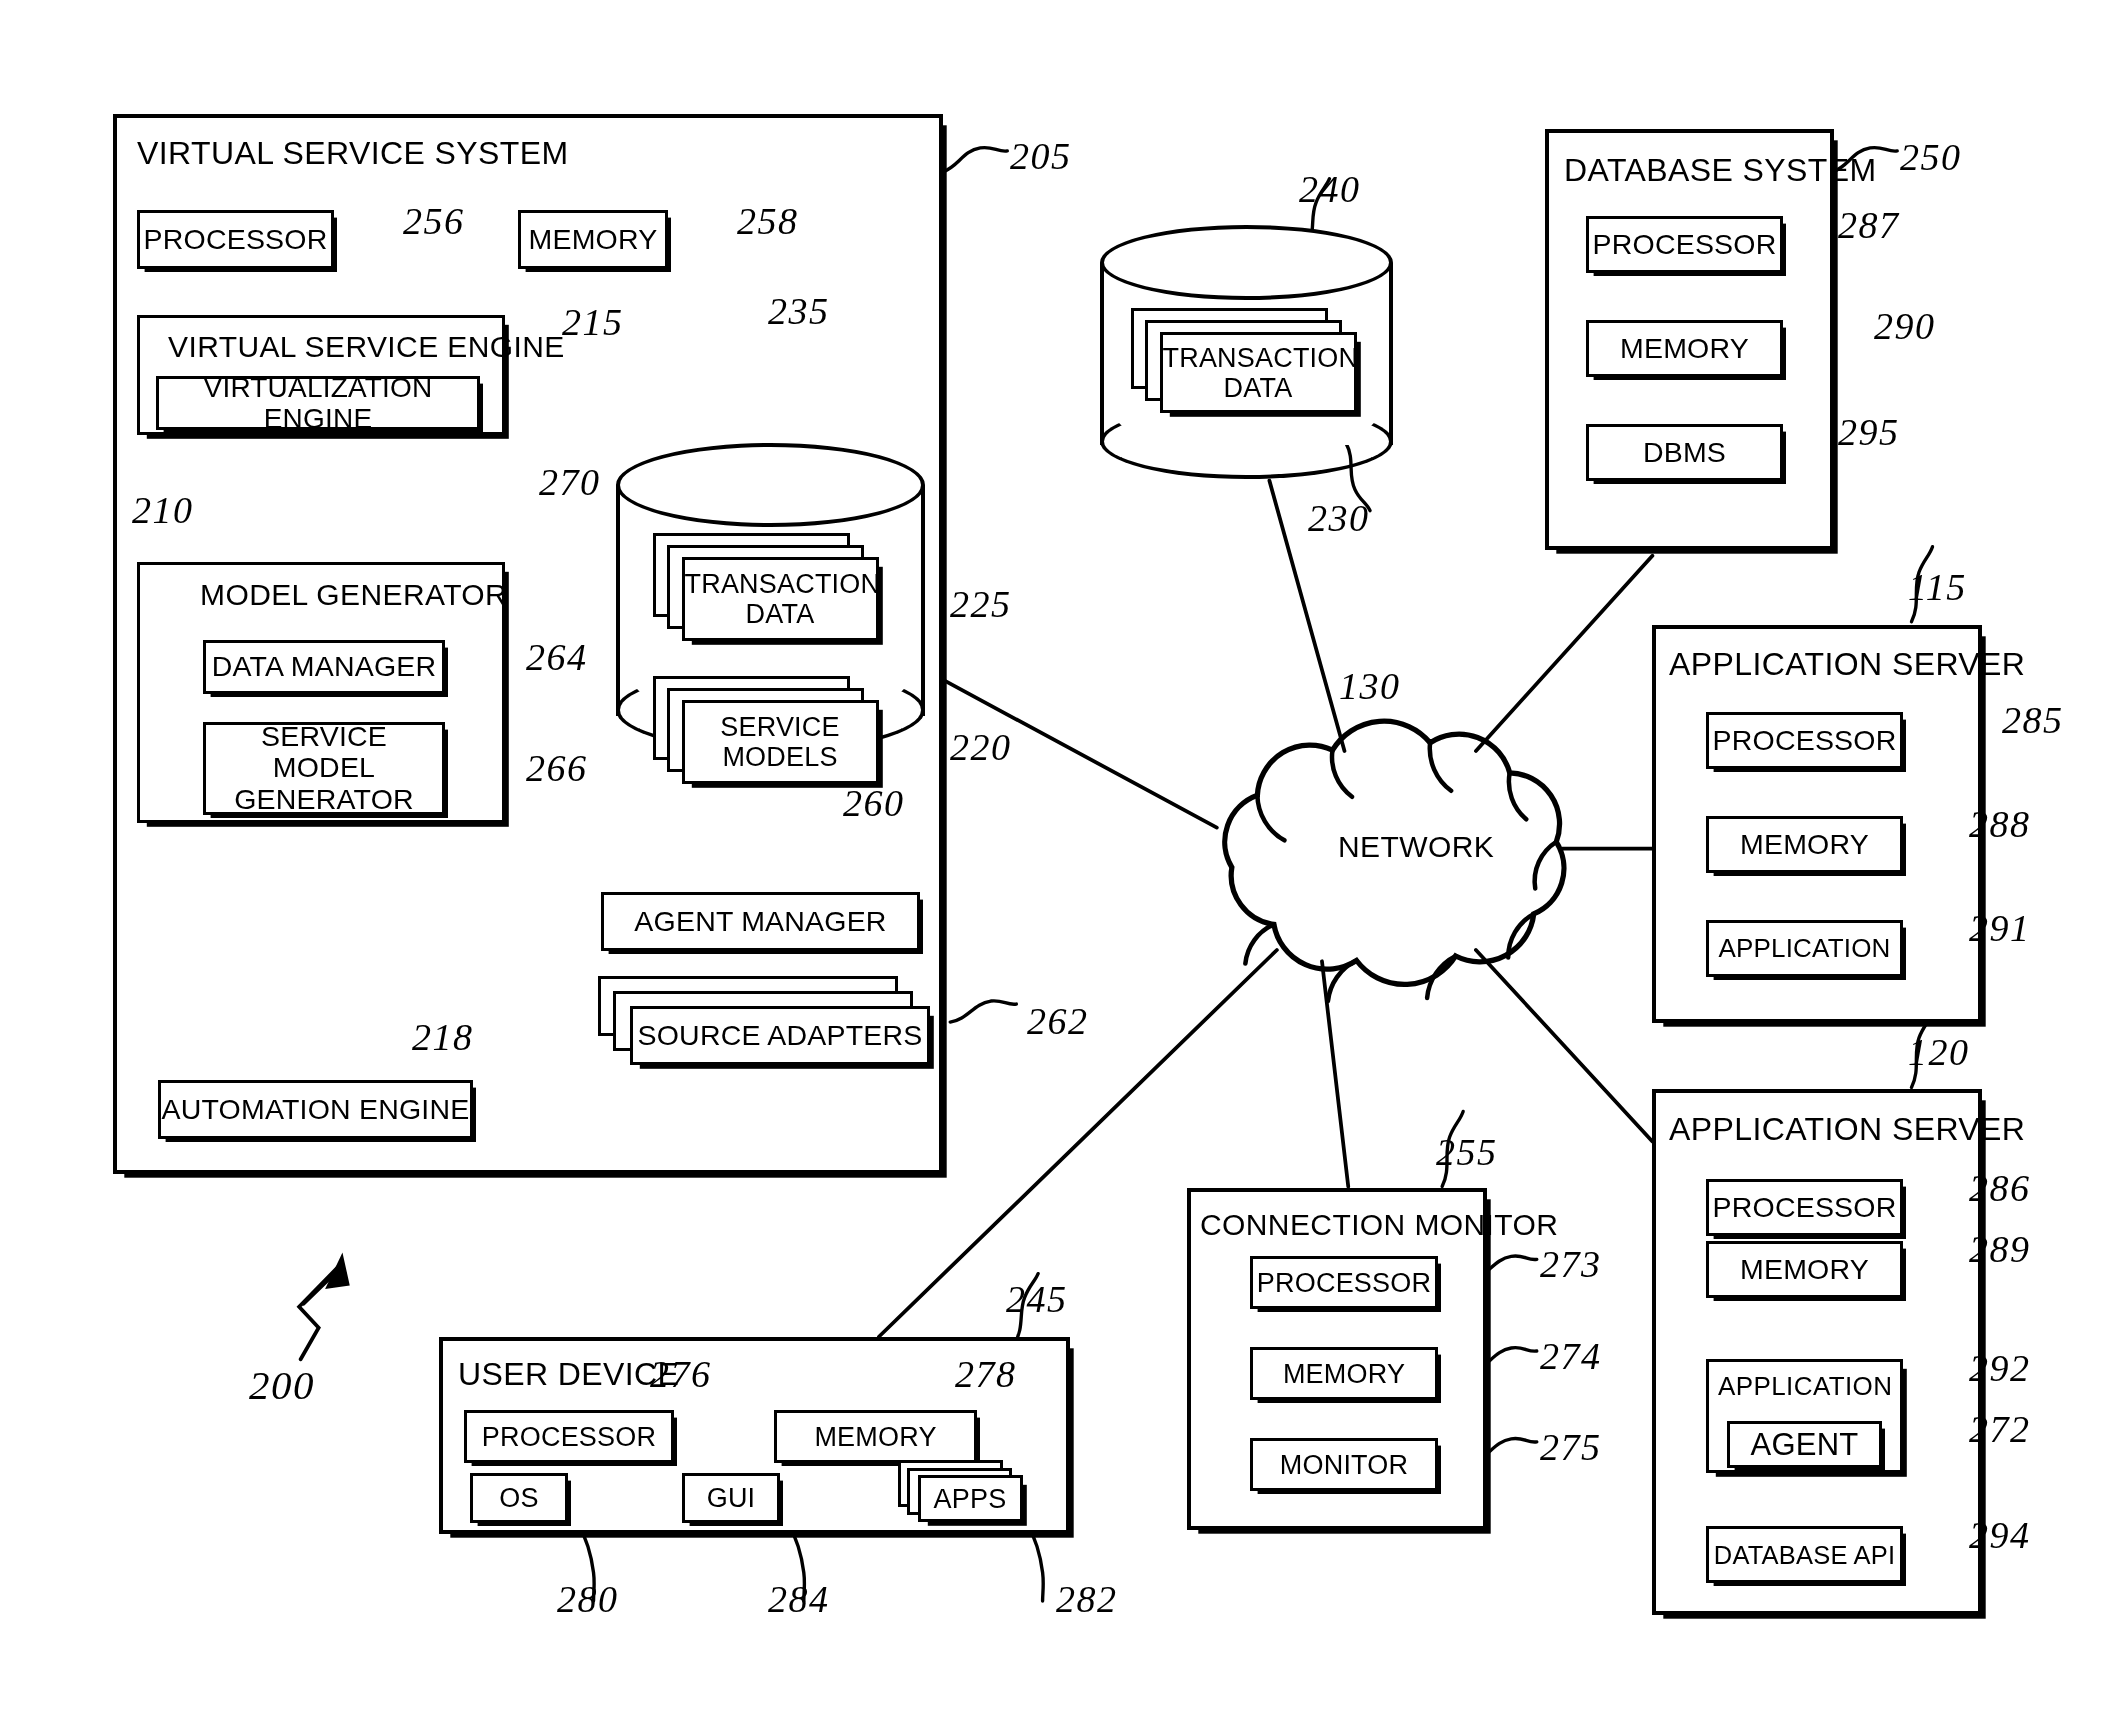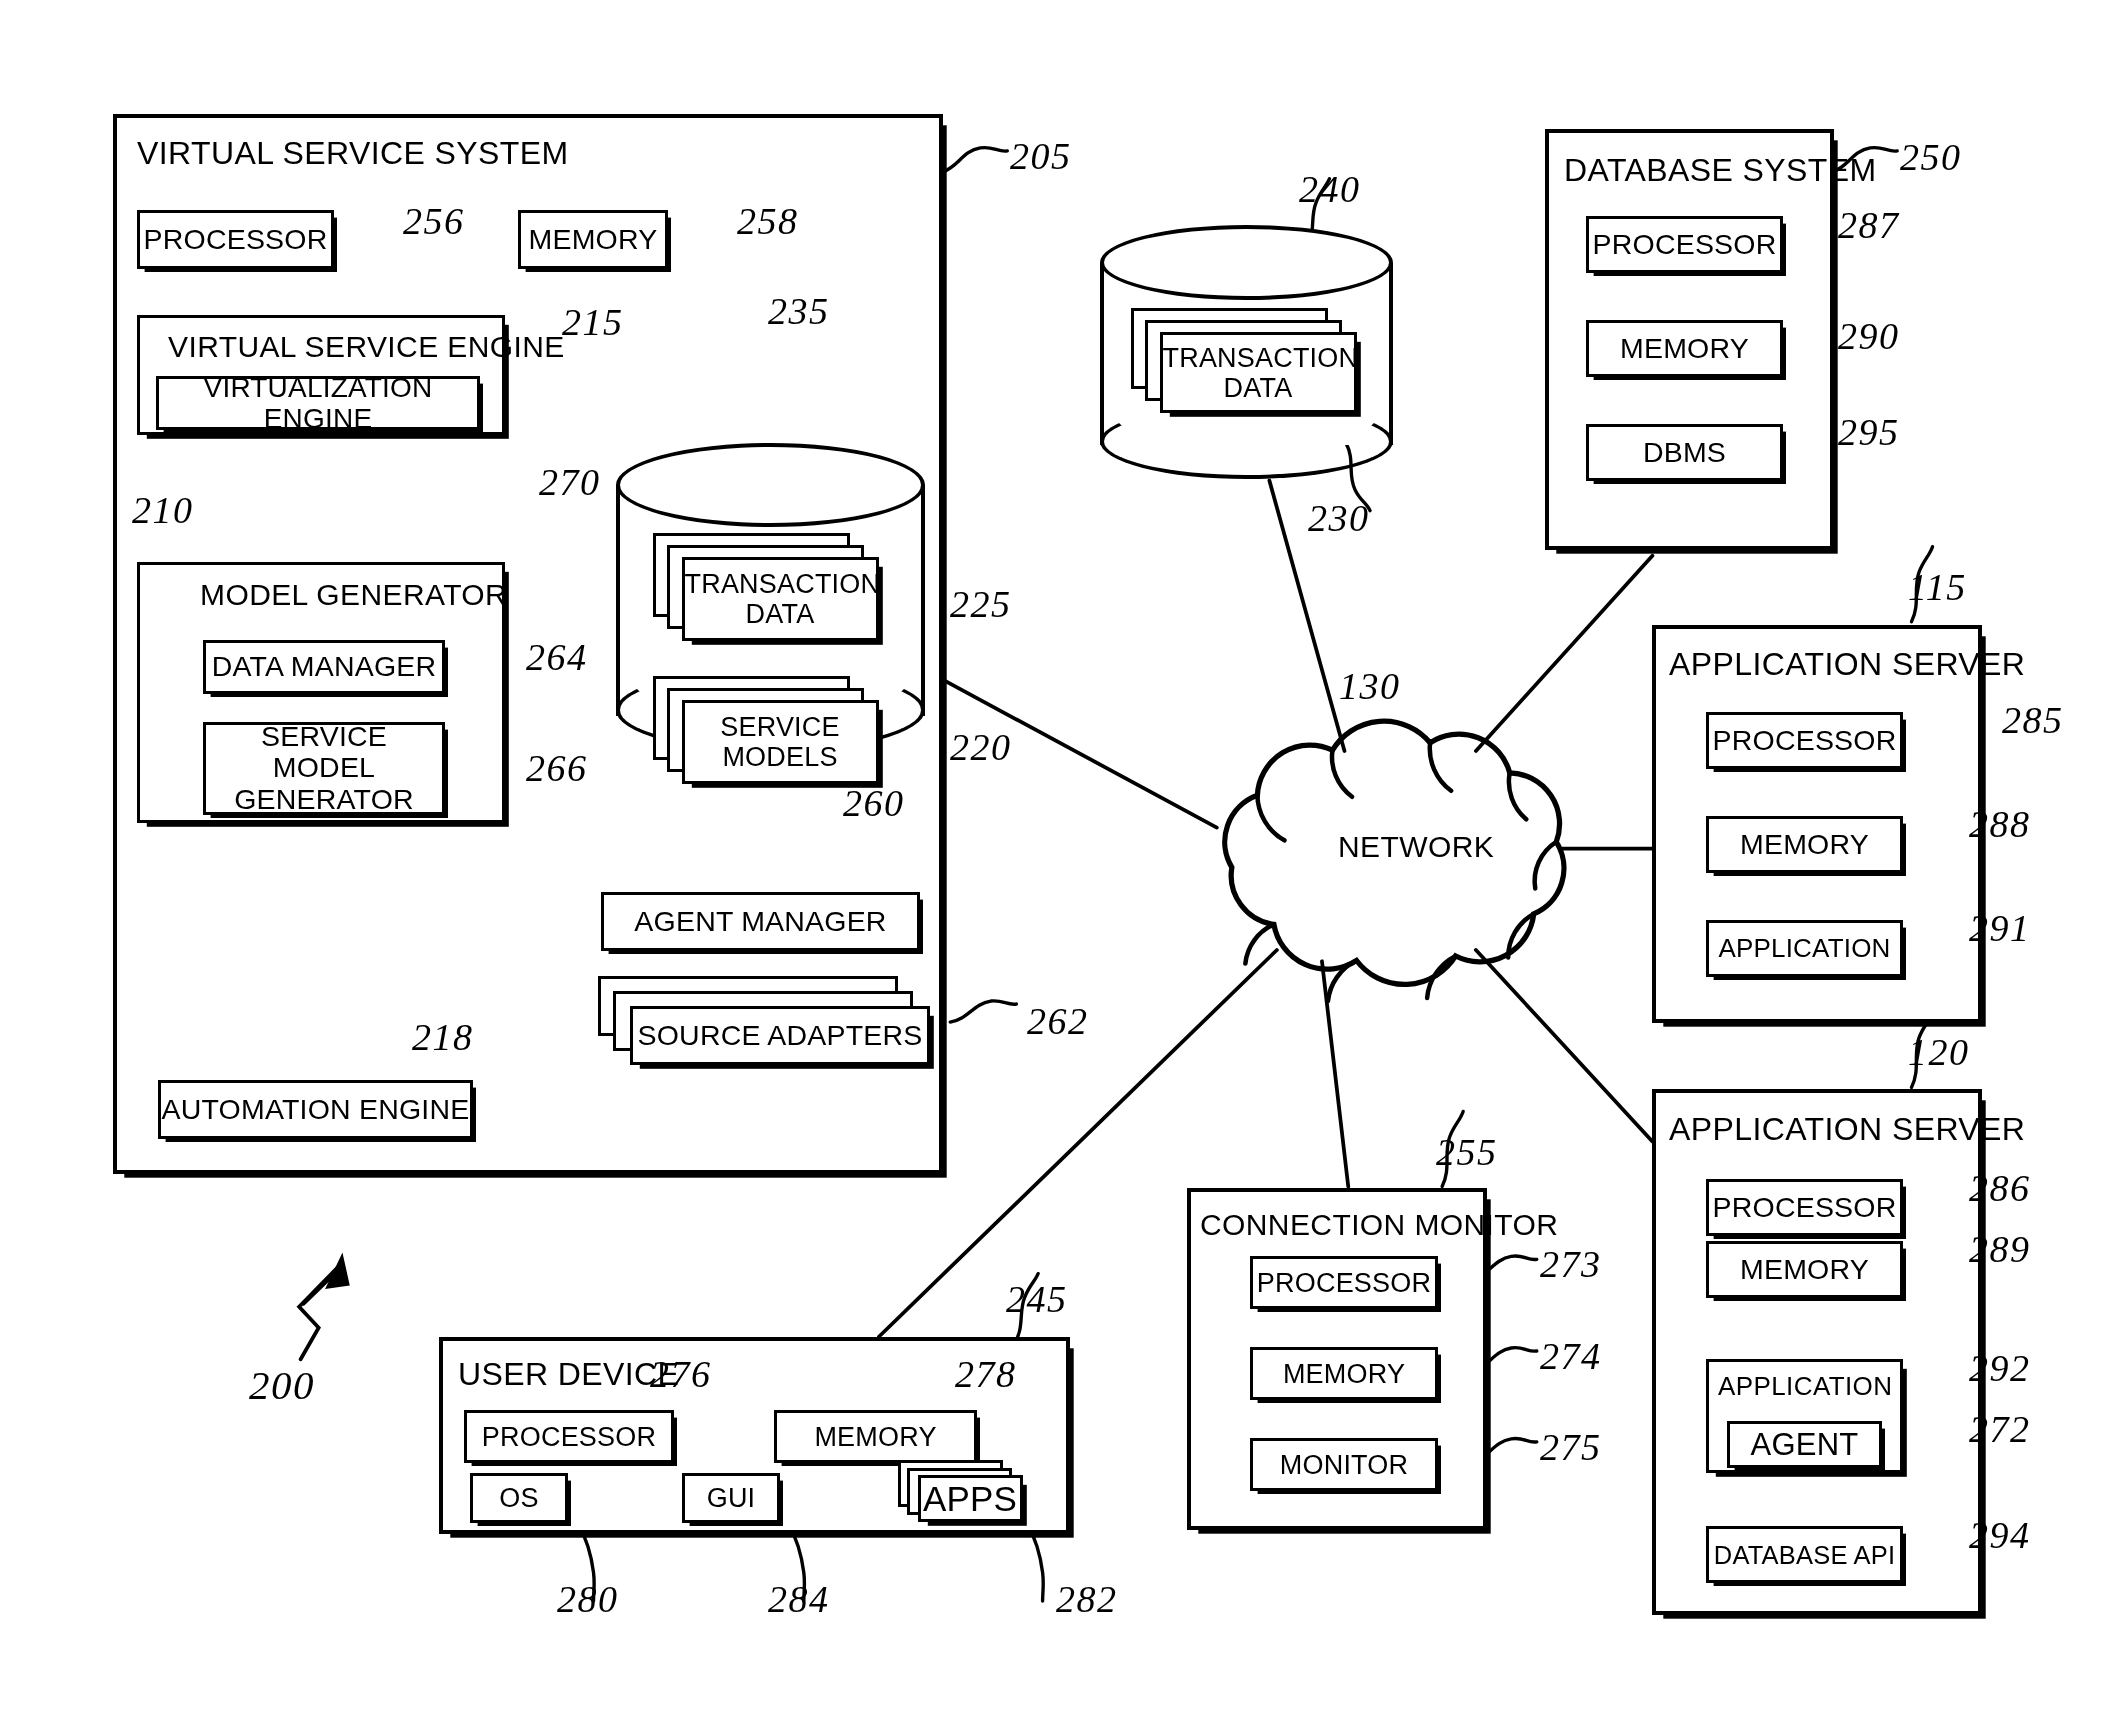--- a/index.html
+++ b/index.html
@@ -367,21 +367,21 @@
   <div class="ref" style="left:1900px; top:135px;">250</div>
 
   <div class="box thin" style="left:1586px; top:216px; width:197px; height:57px;">
     <div class="box-label">PROCESSOR</div>
   </div>
   <div class="ref" style="left:1838px; top:203px;">287</div>
 
   <div class="box thin" style="left:1586px; top:320px; width:197px; height:57px;">
     <div class="box-label">MEMORY</div>
   </div>
-  <div class="ref" style="left:1838px; top:314px;">290</div>
+  <div class="ref" style="left:1838px; top:304px;padding-left:36px;">290</div>
 
   <div class="box thin" style="left:1586px; top:424px; width:197px; height:57px;">
     <div class="box-label">DBMS</div>
   </div>
   <div class="ref" style="left:1838px; top:410px;">295</div>
 
   <div class="ref" style="left:1908px; top:565px;">115</div>
   <div class="container-box" style="left:1652px; top:625px; width:330px; height:398px;">
   </div>
   <div class="title-label" style="left:1669px; top:646px;">APPLICATION SERVER</div>
@@ -473,21 +473,21 @@
 
   <div class="box thin" style="left:682px; top:1473px; width:98px; height:50px;">
     <div class="box-label" style="font-size:27px;">GUI</div>
   </div>
   <div class="ref" style="left:768px; top:1577px;">284</div>
 
   <div class="stack" style="left:898px; top:1460px; width:150px; height:75px;">
     <div class="card" style="left:0; top:0; width:105px; height:47px;"></div>
     <div class="card" style="left:9px; top:7.5px; width:105px; height:47px;"></div>
     <div class="card front" style="left:19.5px; top:15px; width:105px; height:47px;">
-      <div class="box-label" style="font-size:35px;">APPS</div>
+      <div class="box-label" style="font-size:27px;">APPS</div>
     </div>
   </div>
   <div class="ref" style="left:1056px; top:1577px;">282</div>
 
   <div class="lbl" style="left:1338px; top:830px; font-size:30px;">NETWORK</div>
   <div class="ref" style="left:1339px; top:664px;">130</div>
 
   <div class="ref" style="left:249px; top:1361px; font-size:41px;">200</div>
 
 </div>

